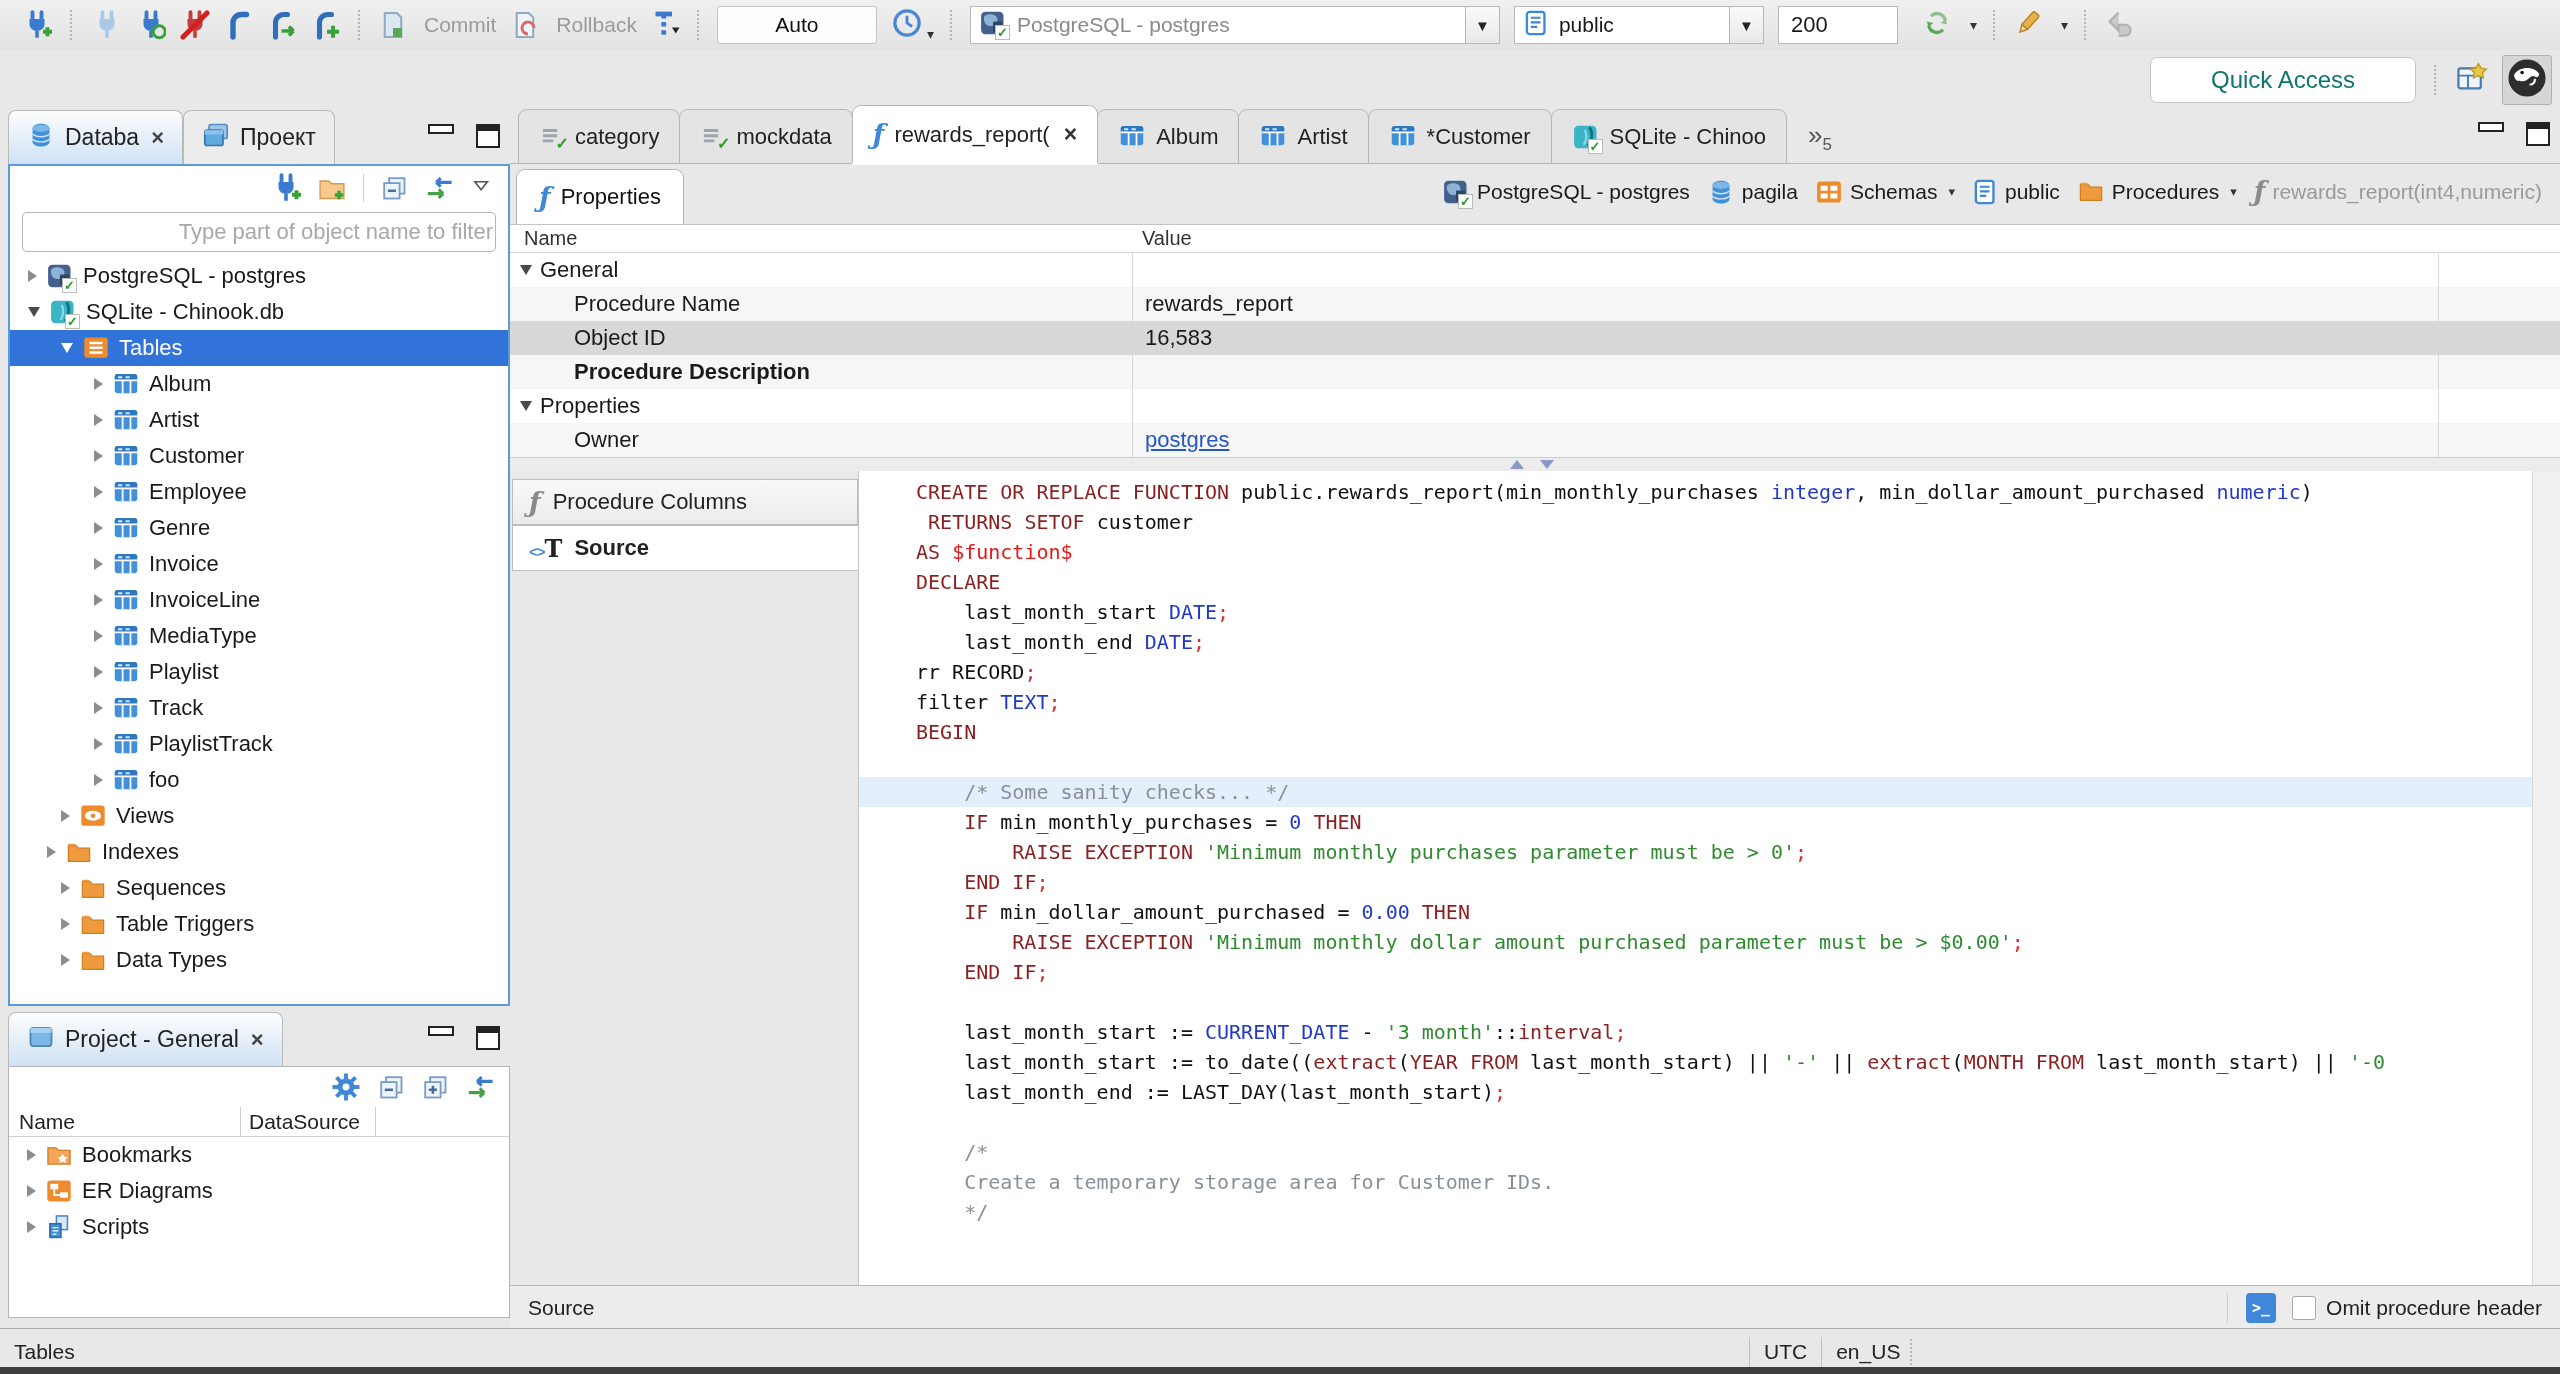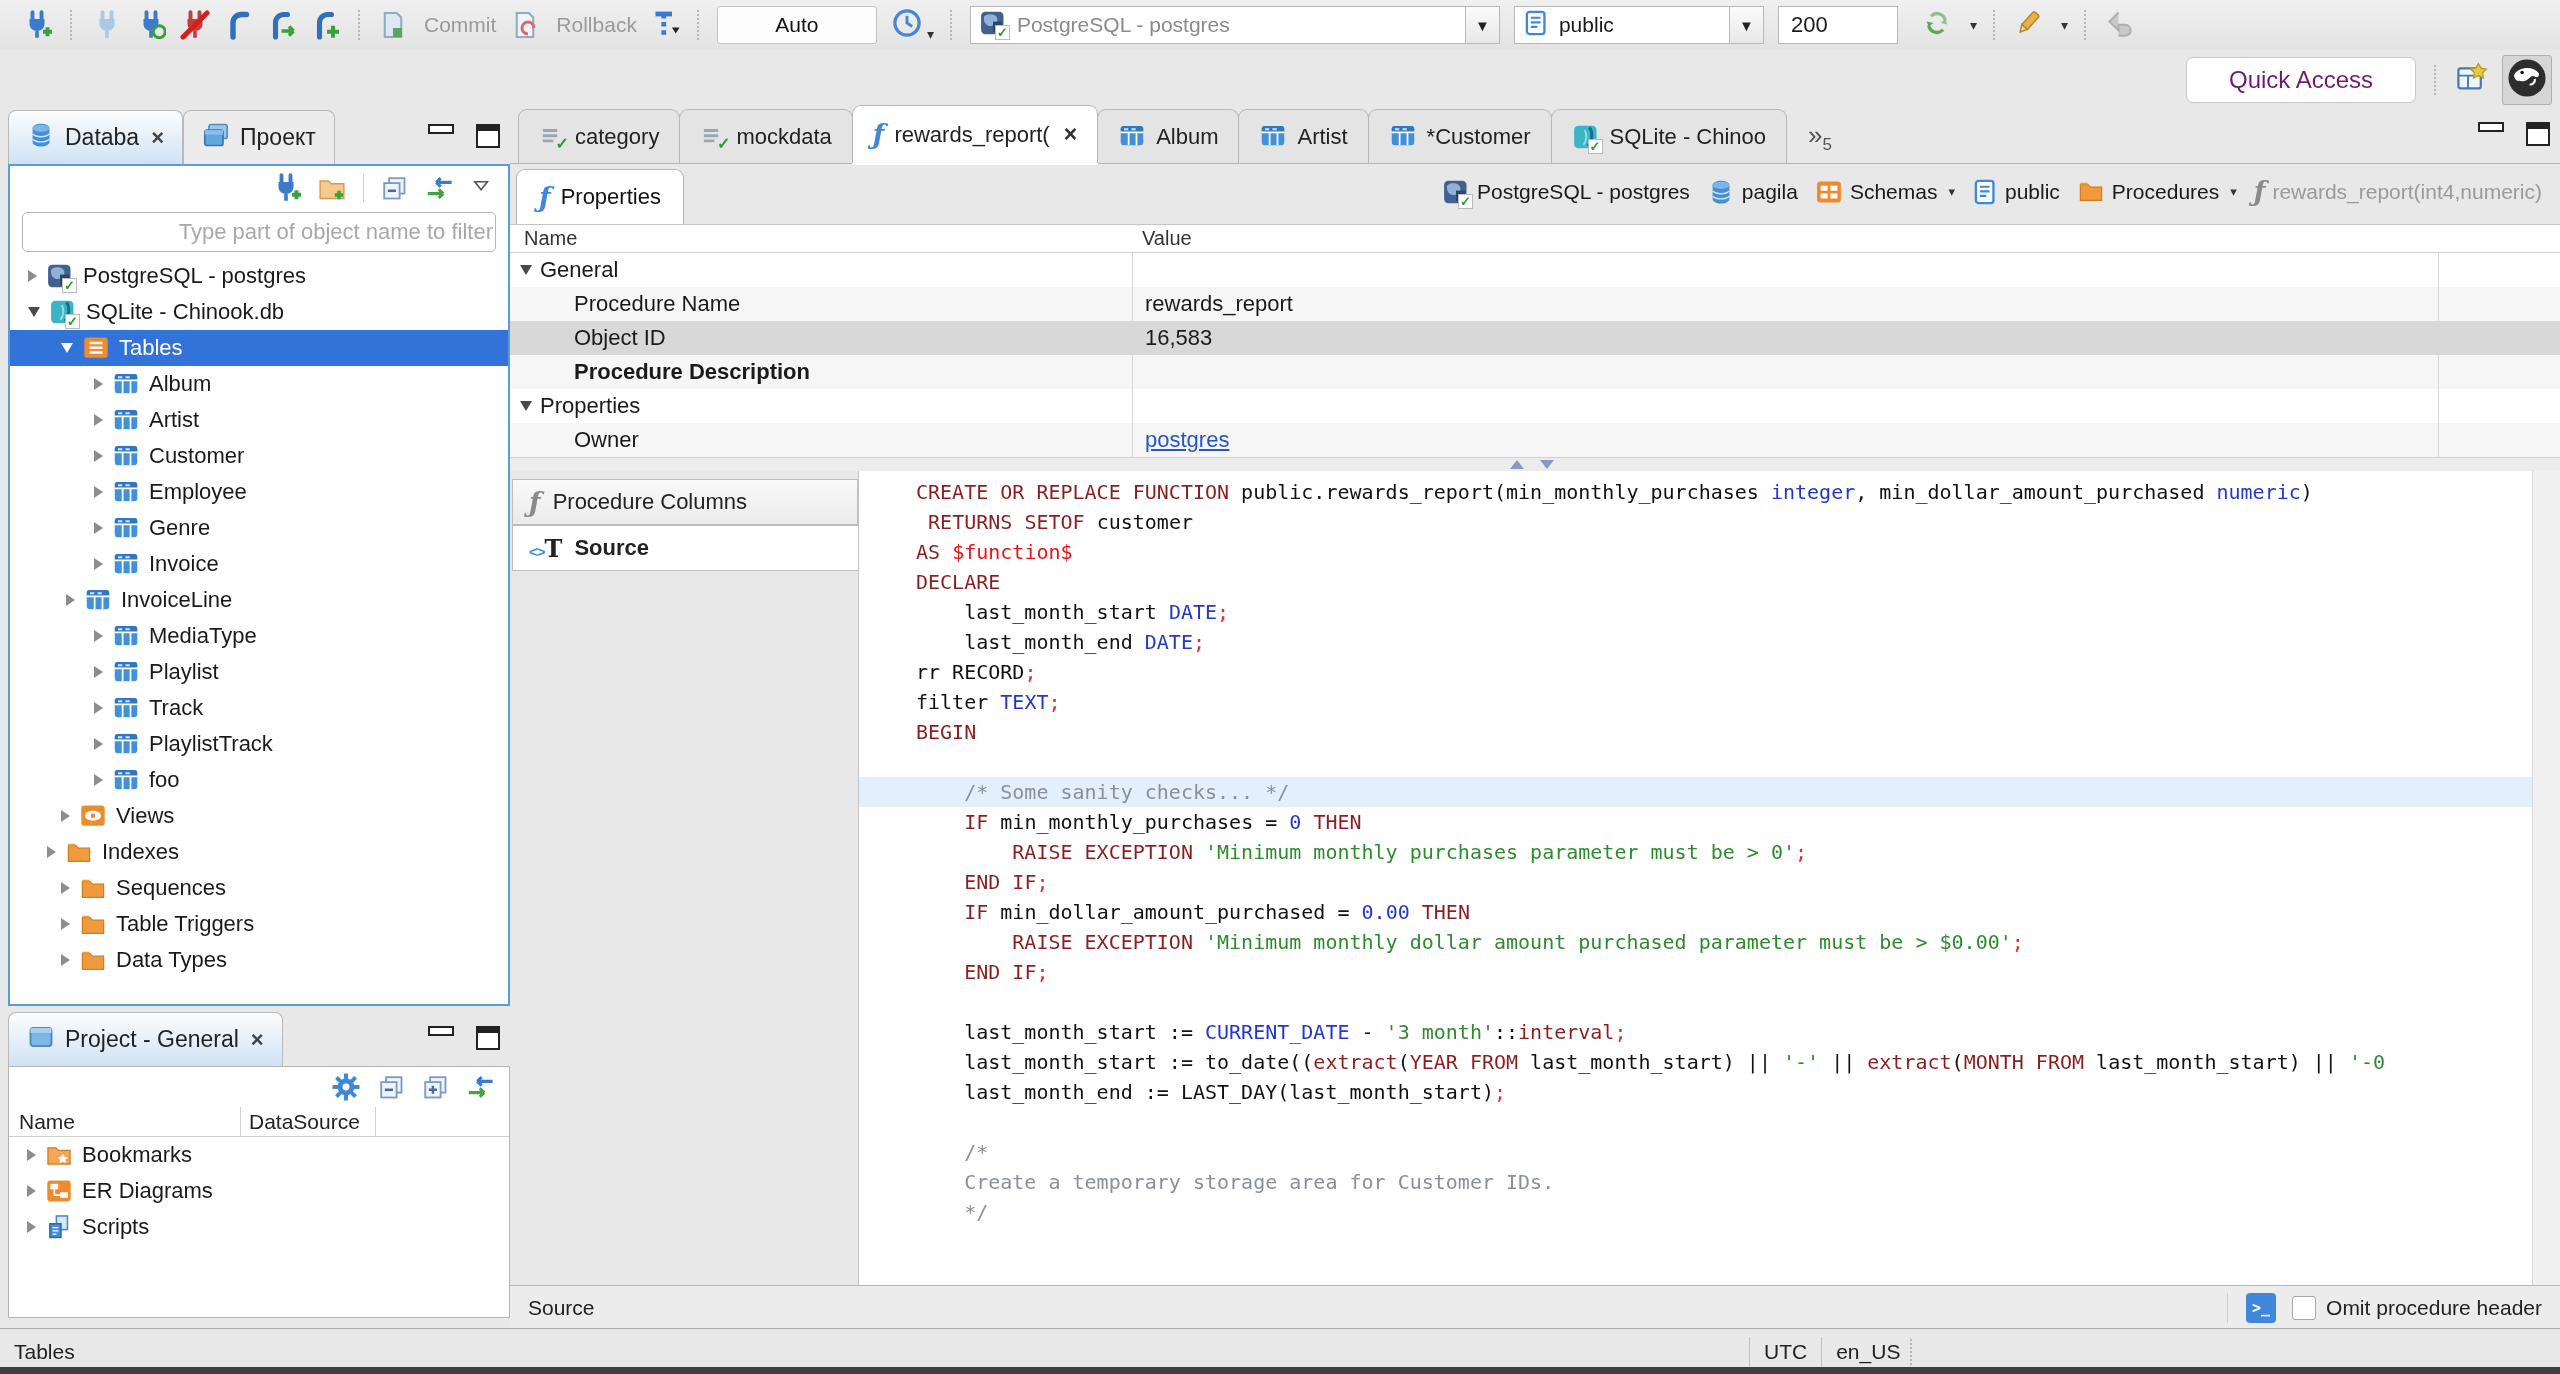--- a/index.html
+++ b/index.html
@@ -16,21 +16,21 @@
   .tb-txt { font-size:21px; color:#9a9a9a; margin-left:2px; }
   .dd-arrow { font-size:14px; color:#333; margin-left:4px; }
   .btn-auto { width:160px; height:38px; background:#fdfdfd; border:1px solid #c2c2c2; border-radius:3px; display:flex; align-items:center; justify-content:center; font-size:21px; color:#111; }
   .combo { height:38px; background:#fff; border:1px solid #b8b8b8; display:flex; align-items:center; }
   .combo .ctext { font-size:21px; padding:0 10px; flex:1; white-space:nowrap; overflow:hidden; }
   .combo .muted { color:#8a8a8a; }
   .combo .ddbtn { width:34px; height:100%; border-left:1px solid #b8b8b8; background:linear-gradient(#fafafa,#e8e8e8); display:flex; align-items:center; justify-content:center; font-size:15px; color:#222; }
   .num-input { width:120px; height:38px; background:#fff; border:1px solid #b8b8b8; font-size:22px; padding:16px 12px; display:flex; align-items:center; }
 
   .qa-row { position:absolute; right:8px; top:52px; height:56px; display:flex; align-items:center; gap:14px; }
-  .qa-box { width:230px; height:46px; border:1px solid #c6c6c6; border-radius:7px; background:#fff; display:flex; align-items:center; justify-content:center; font-size:24px; color:#701a75; }
+  .qa-box { width:266px; height:46px; border:1px solid #c6c6c6; border-radius:7px; background:#fff; display:flex; align-items:center; justify-content:center; font-size:24px; color:#0f766e; }
   .logo-box { width:50px; height:50px; border:1px solid #b0b0b0; background:#d6d6d6; border-radius:3px; display:flex; align-items:center; justify-content:center; }
 
   
   .dock { position:absolute; left:8px; width:502px; }
   .viewtabs { display:flex; align-items:flex-end; height:54px; position:relative; }
   .vtab { height:54px; display:flex; align-items:center; gap:10px; padding:0 18px; font-size:23px; color:#222; border:1px solid #b9b9b9; border-bottom:none; border-radius:8px 8px 0 0; background:#ececec; }
   .vtab.active { background:linear-gradient(#fdfdfd,#cfe2f5); }
   .vtab .closex { font-size:22px; color:#444; font-weight:bold; margin-left:2px; }
   .winbtns { position:absolute; right:10px; top:14px; display:flex; gap:22px; }
   .wb-min { width:26px; height:10px; border:2.5px solid #222; background:#fff; }
@@ -448,21 +448,21 @@
             <span class="icon">
             <svg width="28" height="25" viewBox="0 0 20 20">
               <rect x="1" y="1.5" width="18" height="15.5" rx="2.4" fill="#4190d8"></rect>
               <rect x="1" y="1.5" width="18" height="5.2" rx="2.4" fill="#2f78c0"></rect>
               <path d="M1 6.7h18M7.3 6.7v10.3M13.6 6.7v10.3" stroke="#fff" stroke-width="1.4"></path>
               <path d="M3.6 4.2h3.4M9.6 4.2h3.4" stroke="#cfe4f8" stroke-width="1.5"></path>
             </svg>
           </span>
             <span>Invoice</span>
           </div>
-        <div class="trow" style="padding-left:56px">
+        <div class="trow" style="padding-left:84px">
             <span class="exp col"></span>
             <span class="icon">
             <svg width="28" height="25" viewBox="0 0 20 20">
               <rect x="1" y="1.5" width="18" height="15.5" rx="2.4" fill="#4190d8"></rect>
               <rect x="1" y="1.5" width="18" height="5.2" rx="2.4" fill="#2f78c0"></rect>
               <path d="M1 6.7h18M7.3 6.7v10.3M13.6 6.7v10.3" stroke="#fff" stroke-width="1.4"></path>
               <path d="M3.6 4.2h3.4M9.6 4.2h3.4" stroke="#cfe4f8" stroke-width="1.5"></path>
             </svg>
           </span>
             <span>InvoiceLine</span>

